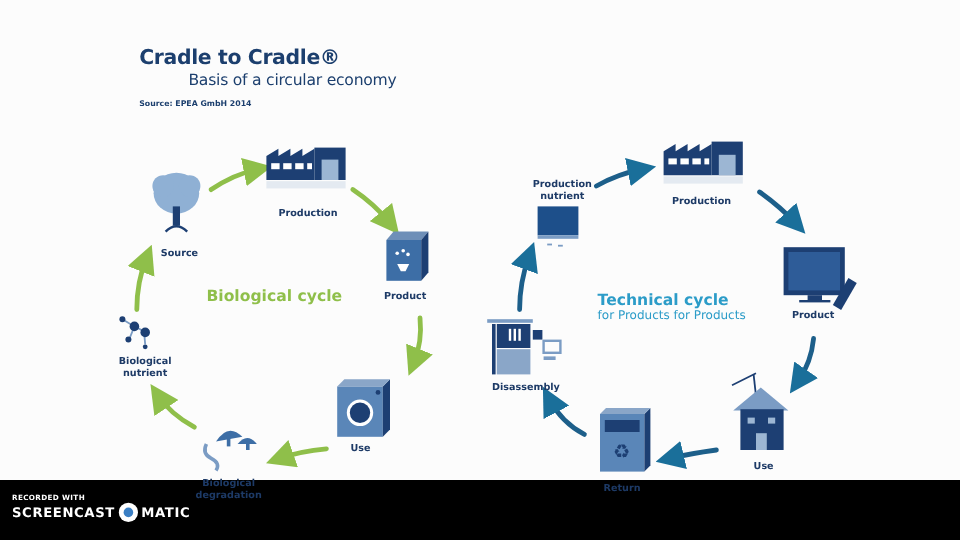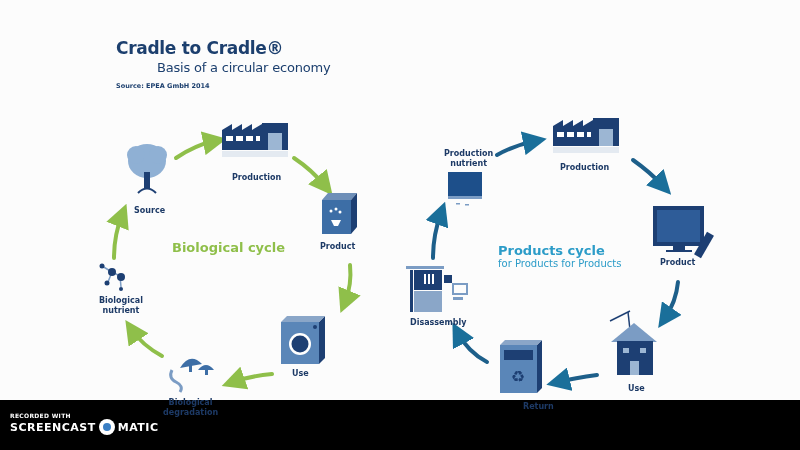--- a/index.html
+++ b/index.html
@@ -192,29 +192,29 @@
   </div>
   <div class="lbl" style="left:134px;top:206px;">Source</div>
 
   <div class="ct" id="bio-center" style="left:172px;top:240px;">
     <div class="h">Biological cycle</div>
   </div>
 
   <div class="lbl" style="left:560px;top:163px;">Production</div>
   <div class="lbl" style="left:660px;top:258px;">Product</div>
   <div class="lbl" style="left:628px;top:384px;">Use</div>
-  <div class="lbl" style="left:503px;top:402px;margin-left:20px;">Return</div>
+  <div class="lbl" style="left:503px;top:402px;">Return</div>
   <div class="lbl" style="left:410px;top:318px;text-align:right;">Disassembly</div>
   <div class="lbl" style="left:444px;top:149px;">
     <div>Production</div>
     <div>nutrient</div>
   </div>
 
   <div class="ct" id="tech-center" style="left:498px;top:243px;">
-    <div class="h">Products cycle</div>
+    <div class="h">Technical cycle</div>
     <div class="s">for Products for Products</div>
   </div>
 
 </div>
 
 <div id="scm">
   <div class="r">RECORDED WITH</div>
   <div class="b">
     <span>SCREENCAST</span>
     <span class="logo">

